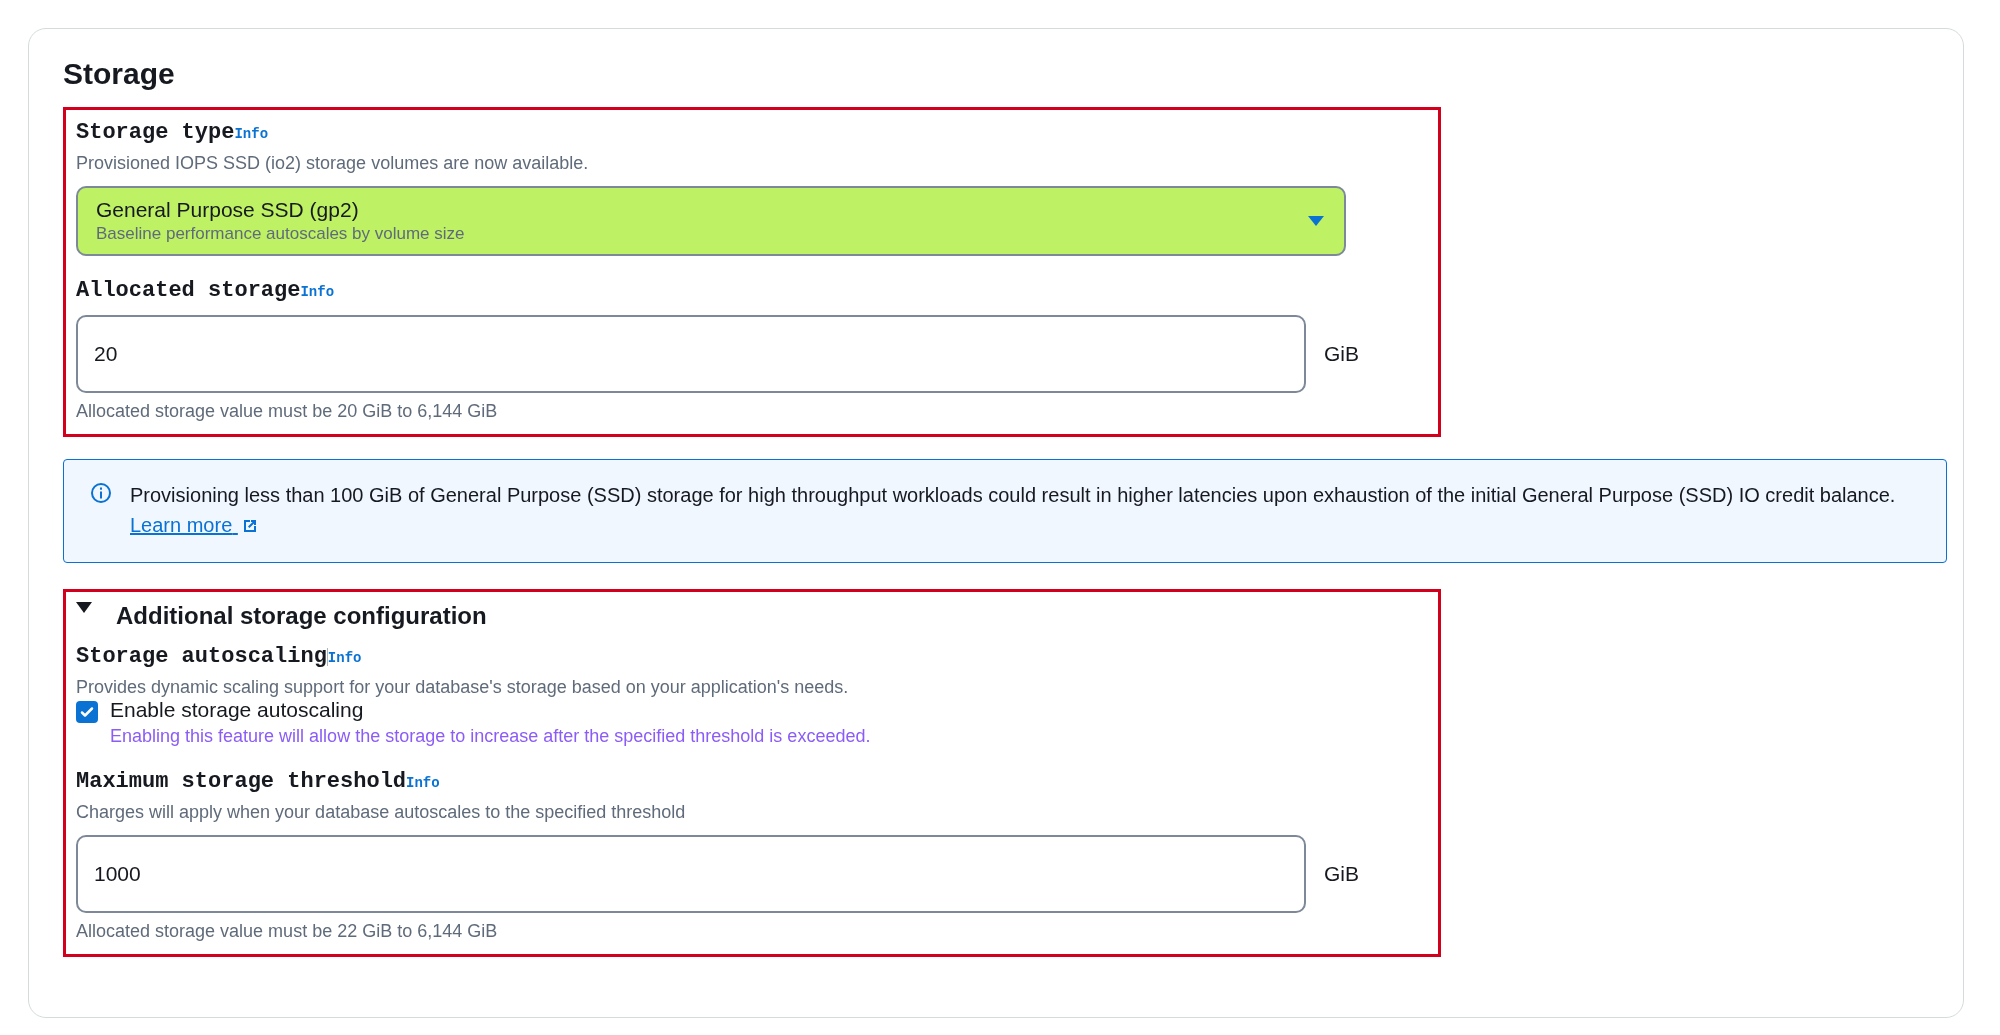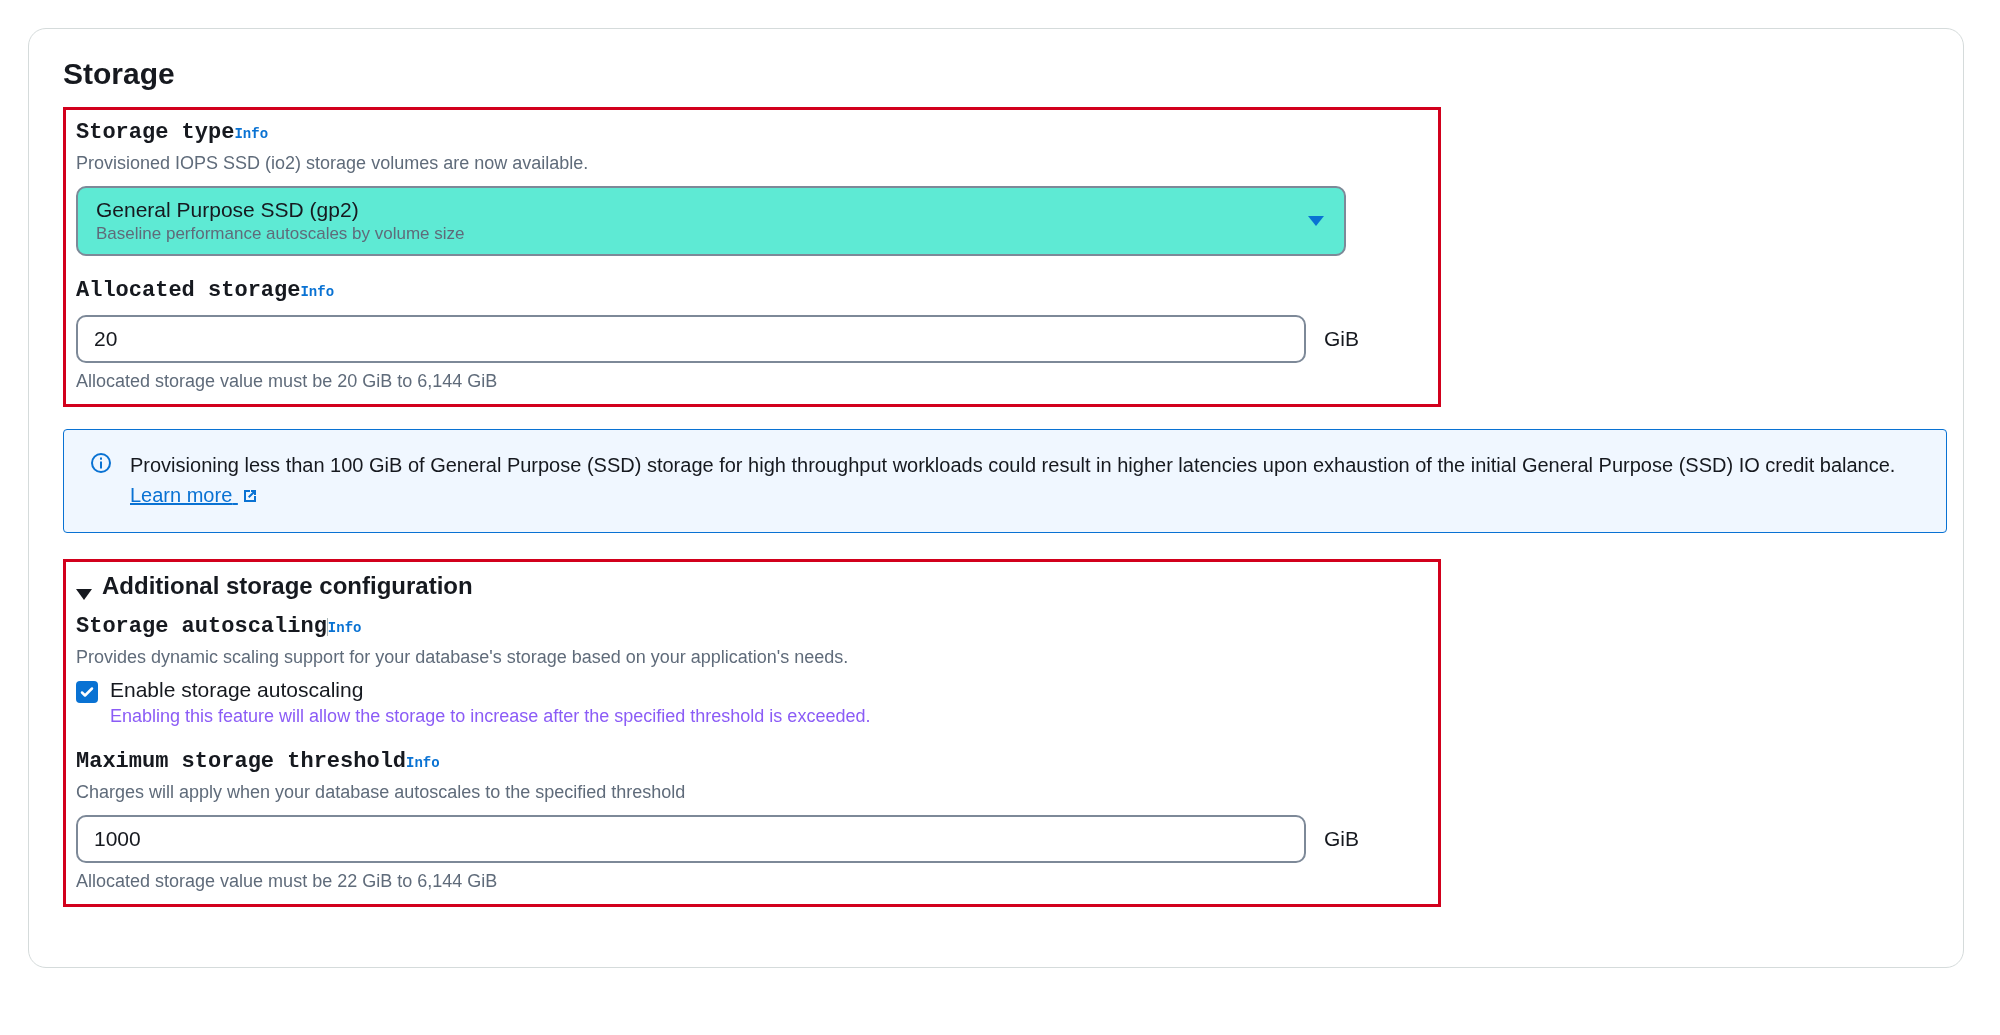--- a/index.html
+++ b/index.html
@@ -58,21 +58,21 @@
   }
   .select-wrap {
     position: relative;
     margin-top: 12px;
     width: 1270px;
   }
   .select-box {
     border: 2px solid #7d8998;
     border-radius: 10px;
     padding: 10px 48px 10px 18px;
-    background: #5eead4;
+    background: #bef264;
     cursor: pointer;
   }
   .select-main {
     font-size: 21px;
     color: #16191f;
   }
   .select-sub {
     font-size: 17px;
     color: #5f6b7a;
     margin-top: 2px;
@@ -91,21 +91,21 @@
     display: flex;
     align-items: center;
     gap: 18px;
     margin-top: 12px;
     width: 1340px;
   }
   input.text-input {
     flex: 0 0 1230px;
     border: 2px solid #7d8998;
     border-radius: 10px;
-    padding: 10px 16px;
+    padding: 25px 16px;
     font-size: 21px;
     color: #16191f;
     font-family: inherit;
     outline: none;
     background: #fff;
   }
   .unit {
     font-size: 21px;
     color: #16191f;
   }
@@ -139,40 +139,40 @@
     cursor: pointer;
     font-weight: 500;
   }
   .external-icon {
     display: inline-block;
     vertical-align: -2px;
     margin-left: 4px;
   }
   .expand-header {
     display: flex;
-    align-items: flex-end;
-    gap: 10px;
+    align-items: flex-start;
+    gap: 24px;
     cursor: pointer;
     margin-bottom: 14px;
   }
   .expand-caret {
     width: 0; height: 0;
     border-left: 8px solid transparent;
     border-right: 8px solid transparent;
     border-top: 11px solid #16191f;
   }
   .expand-title {
     font-size: 24px;
     font-weight: 700;
   }
   .checkbox-row {
     display: flex;
     align-items: flex-start;
     gap: 12px;
-    margin-top: 10px;
+    margin-top: 0;
   }
   .checkbox {
     width: 22px; height: 22px;
     border-radius: 4px;
     background: #0972d3;
     display: flex;
     align-items: center;
     justify-content: center;
     cursor: pointer;
     flex: 0 0 22px;

